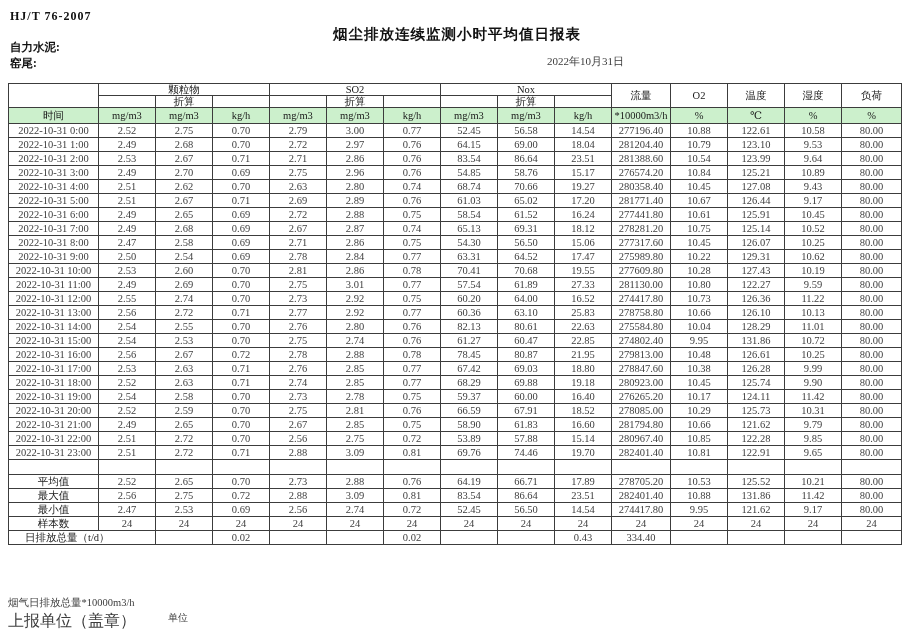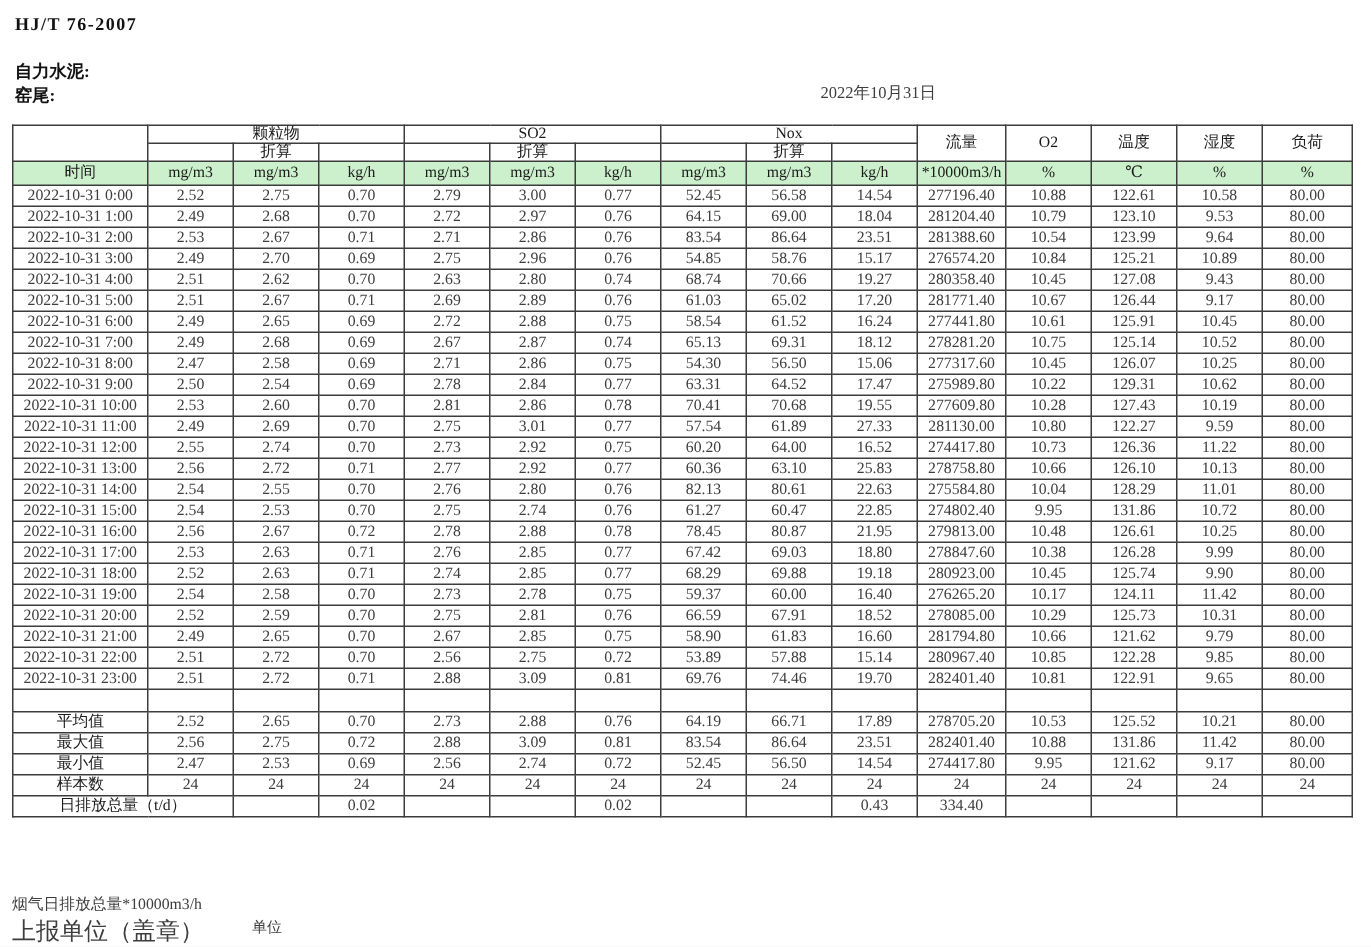--- a/index.html
+++ b/index.html
@@ -18,32 +18,33 @@
   #table-wrap { position:absolute; top:83px; left:8px; }
   table { border-collapse:collapse; table-layout:fixed; }
   th, td {
     border:1px solid #3c3c3c; padding:0; text-align:center; vertical-align:middle;
     font-size:10.5px; font-weight:normal; line-height:1.05; color:#3d3d3d;
     white-space:nowrap; overflow:visible; height:14px;
   }
   thead tr.hrow th { height:12px; color:#1a1a1a; }
   thead tr.unit-row th { height:16px; color:#1a1a1a; }
   tr.spacer td { height:15px; }
-  td.left-label { text-align:center; padding-left:0; color:#1a1a1a; }
+  td.left-label { text-align:left; padding-left:16px; color:#1a1a1a; }
   td.sum-label { color:#1a1a1a; }
 
   .foot1 { position:absolute; top:596px; left:8px; font-size:10.5px; color:#3d3d3d; }
   .foot2 { position:absolute; top:611px; left:8px; font-size:16px; color:#3d3d3d; }
   .foot3 { position:absolute; top:611px; left:168px; font-size:10px; color:#3d3d3d; }
 </style>
 </head>
 <body>
 
 <div id="page">
   <div class="std-code">HJ/T 76-2007</div>
+  <div class="title">烟尘排放连续监测小时平均值日报表</div>
   <div class="company">自力水泥:</div>
   <div class="kiln">窑尾:</div>
   <div class="date">2022年10月31日</div>
 
   <div id="table-wrap">
     <table>
       <colgroup>
         <col style="width:90px">
         <col style="width:57px">
           <col style="width:57px">

